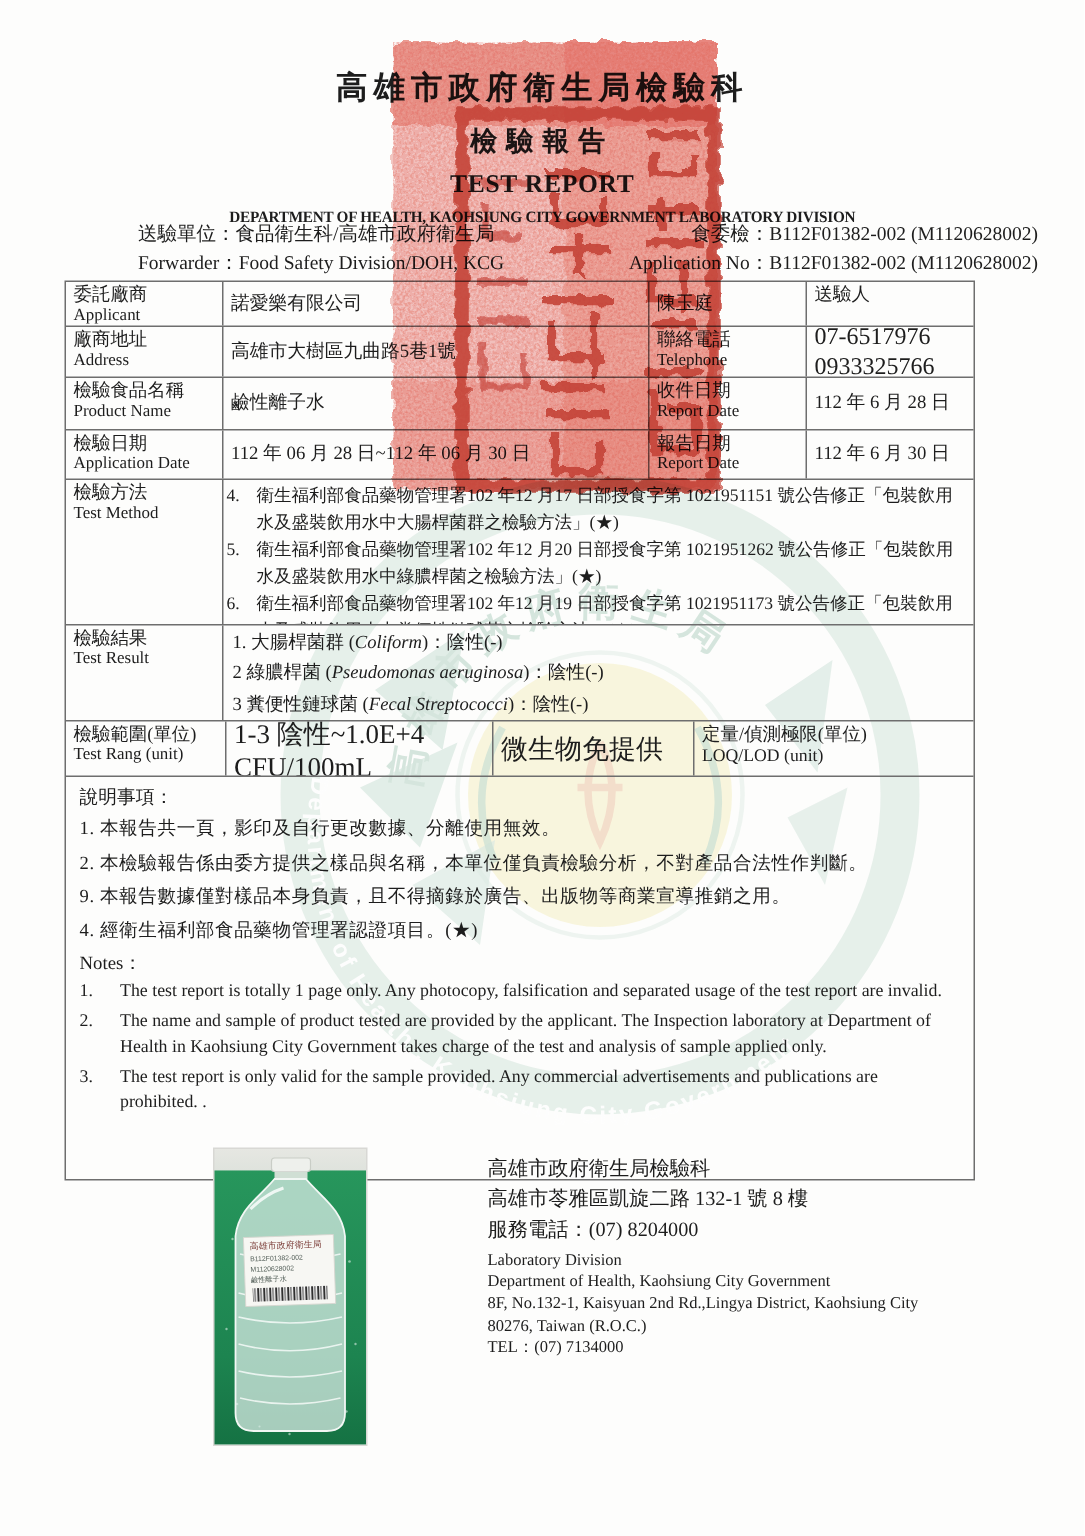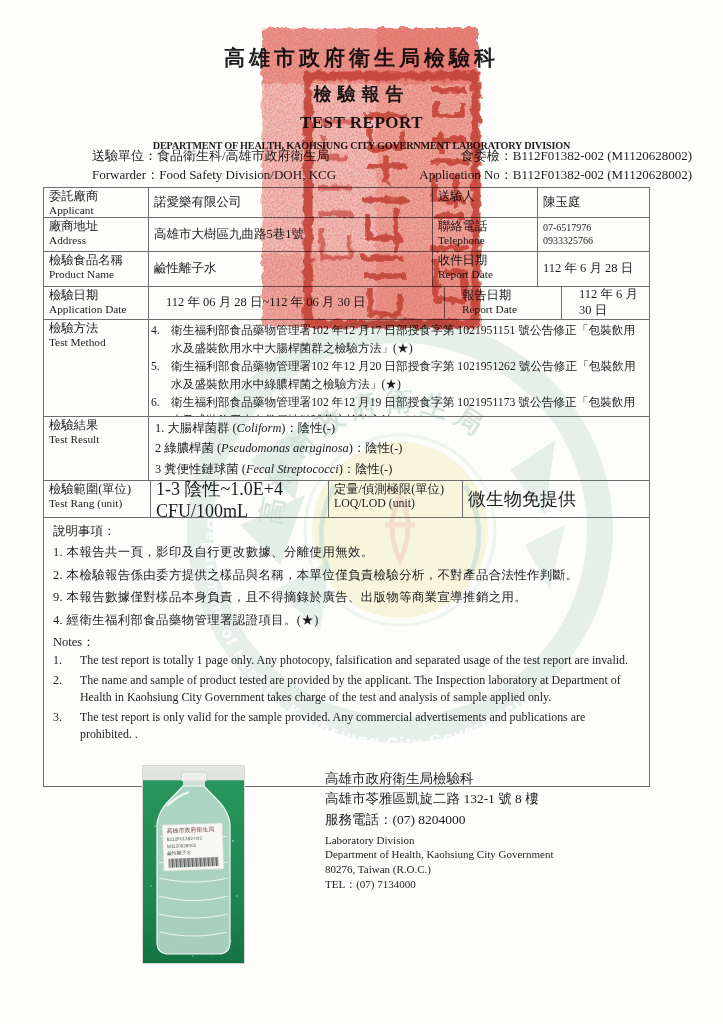--- a/index.html
+++ b/index.html
@@ -17,21 +17,21 @@
   .fwd-row{display:flex;justify-content:space-between;line-height:1.45;margin-left:48px;}
   
   .tbl{position:absolute;left:43px;top:187px;width:607px;height:600px;border:1px solid #6e6e6e;box-sizing:border-box;z-index:1;background:transparent;}
   .row{display:grid;border-bottom:1px solid #6e6e6e;box-sizing:border-box;}
   .cell{border-right:1px solid #6e6e6e;box-sizing:border-box;padding:1px 5px;overflow:hidden;}
   .cell:last-child{border-right:none;}
   .r-info{grid-template-columns:105px 284px 105px 1fr;}
   .lab .zh{font-size:12.3px;line-height:1.2;display:block;}
   .lab .en{font-size:11.3px;line-height:1.15;display:block;}
   .val{display:flex;flex-direction:column;justify-content:center;font-size:12.5px;line-height:1.25;}
-  .r1{height:30px;} .r2{height:34px;} .r3{height:35px;} .r4{height:33px;gap:12px;}
+  .r1{height:30px;} .r2{height:34px;} .r3{height:35px;} .r4{height:33px;}
   .r-method{grid-template-columns:105px 1fr;height:97px;}
   .method-items{padding:2px 4px 0 2px;}
   .m-item{display:grid;grid-template-columns:20px 1fr;font-size:11.7px;line-height:1.5;margin-bottom:1px;}
   .r-result{grid-template-columns:105px 1fr;height:64px;}
   .res-lines{padding:2px 6px;font-size:12.4px;line-height:1.62;display:flex;flex-direction:column;justify-content:center;}
   .sci{font-style:italic;}
   .r-range{grid-template-columns:107px 178px 134px 1fr;height:37px;}
   .range-val{display:flex;align-items:center;font-size:18px;}
   .notes{border-bottom:none;display:block;padding:3px 9px;position:relative;height:446px;box-sizing:border-box;}
   .nz-title{font-size:12.5px;line-height:1.6;}
@@ -106,41 +106,41 @@
   <div class="tbl">
 
     <div class="row r-info r1">
       <div class="cell lab">
           <span class="zh">委託廠商</span>
           <span class="en">Applicant</span>
         </div>
       <div class="cell val">
           <span>諾愛樂有限公司</span>
         </div>
+      <div class="cell val">
+          <span>陳玉庭</span>
+        </div>
       <div class="cell lab">
           <span class="zh">送驗人</span>
-        </div>
-      <div class="cell val">
-          <span>陳玉庭</span>
         </div>
     </div>
 
     <div class="row r-info r2">
       <div class="cell lab">
           <span class="zh">廠商地址</span>
           <span class="en">Address</span>
         </div>
       <div class="cell val">
           <span>高雄市大樹區九曲路5巷1號</span>
         </div>
       <div class="cell lab">
           <span class="zh">聯絡電話</span>
           <span class="en">Telephone</span>
         </div>
-      <div class="cell val" style="font-size:10px;">
+      <div class="cell val" style="font-size:16px;">
           <span>07-6517976</span>
           <span>0933325766</span>
         </div>
     </div>
 
     <div class="row r-info r3">
       <div class="cell lab">
           <span class="zh">檢驗食品名稱</span>
           <span class="en">Product Name</span>
         </div>
@@ -207,26 +207,26 @@
     </div>
 
     <div class="row r-range">
       <div class="cell lab">
           <span class="zh">檢驗範圍(單位)</span>
           <span class="en">Test Rang (unit)</span>
         </div>
       <div class="cell range-val">
           <span>1-3 陰性~1.0E+4 CFU/100mL</span>
         </div>
+      <div class="cell range-val">
+          <span>微生物免提供</span>
+        </div>
       <div class="cell lab">
           <span class="zh">定量/偵測極限(單位)</span>
           <span class="en" style="font-size:11.8px;">LOQ/LOD (unit)</span>
-        </div>
-      <div class="cell range-val">
-          <span>微生物免提供</span>
         </div>
     </div>
 
     <div class="row notes">
       <div class="nz-title">說明事項：</div>
       <div class="nz-item">1. 本報告共一頁，影印及自行更改數據、分離使用無效。</div>
       <div class="nz-item">2.  本檢驗報告係由委方提供之樣品與名稱，本單位僅負責檢驗分析，不對產品合法性作判斷。</div>
       <div class="nz-item">9.  本報告數據僅對樣品本身負責，且不得摘錄於廣告、出版物等商業宣導推銷之用。</div>
       <div class="nz-item">4.   經衛生福利部食品藥物管理署認證項目。(★)</div>
       <div class="ne-title">Notes：</div>
@@ -286,20 +286,21 @@
     </svg>
   </div>
 
   <div class="foot-text">
     <div class="ft-zh">高雄市政府衛生局檢驗科</div>
     <div class="ft-zh">高雄市苓雅區凱旋二路 132-1 號 8 樓</div>
     <div class="ft-zh">服務電話：(07) 8204000</div>
     <div class="ft-gap"></div>
     <div class="ft-en">Laboratory Division</div>
     <div class="ft-en">Department of Health, Kaohsiung City Government</div>
+    <div class="ft-en">8F, No.132-1, Kaisyuan 2nd Rd.,Lingya District, Kaohsiung City</div>
     <div class="ft-en">80276, Taiwan (R.O.C.)</div>
     <div class="ft-en">TEL：(07) 7134000</div>
   </div>
 
   <svg class="seal" viewBox="0 0 228 308" xmlns="http://www.w3.org/2000/svg">
     <defs>
       <filter id="rough" x="-12%" y="-12%" width="124%" height="124%">
         <feTurbulence type="fractalNoise" baseFrequency="0.12" numOctaves="2" result="t"></feTurbulence>
         <feDisplacementMap in="SourceGraphic" in2="t" scale="8"></feDisplacementMap>
       </filter>

